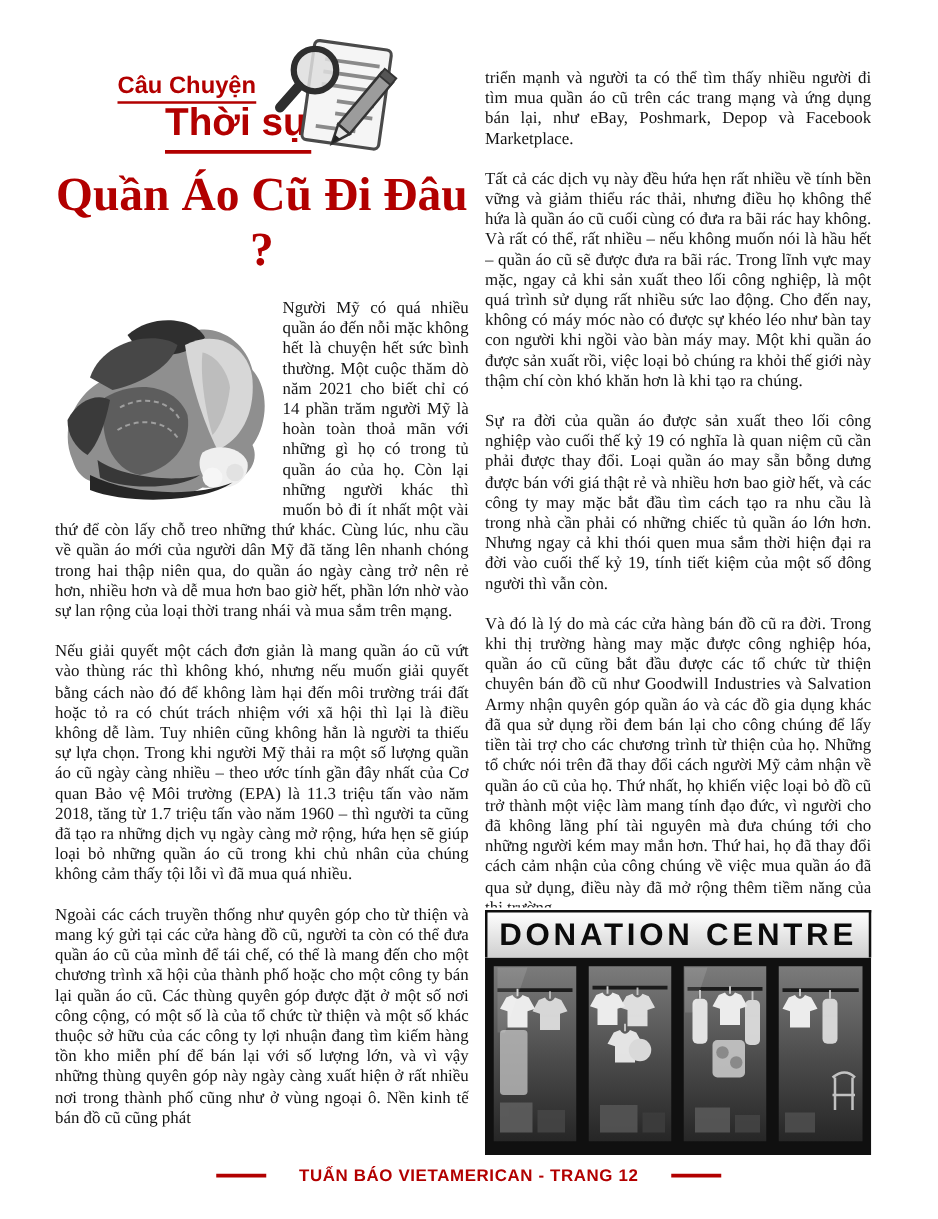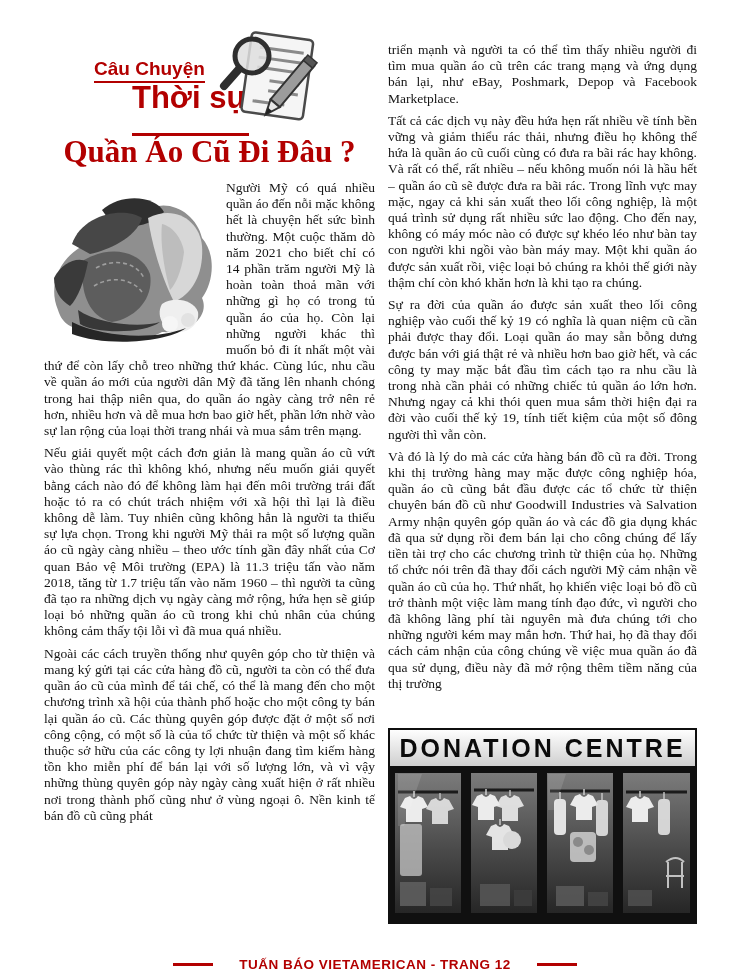--- a/index.html
+++ b/index.html
@@ -8,59 +8,59 @@
     --photo-black:#101010;
   }
   html,body{margin:0;padding:0;background:#fff;}
   .page{
     position:relative;width:750px;height:975px;background:#fff;overflow:hidden;
     font-family:"Liberation Serif",serif;color:var(--body-text);
   }
   
   .col-left{position:absolute;left:44px;top:30px;width:331px;height:902px;overflow:hidden;}
   .col-right{position:absolute;left:388px;top:38px;width:309px;height:688px;overflow:hidden;}
-  p.body-par{margin:4px 0 6px;font-size:13.5px;line-height:16.2px;text-align:justify;}
+  p.body-par{margin:16px 0 6px;font-size:13.5px;line-height:16.2px;text-align:justify;}
   
   .masthead{position:relative;height:102px;}
   .kicker1{
     position:absolute;left:50px;top:28px;
     font-family:"Liberation Sans",sans-serif;font-weight:bold;font-size:19px;
     color:var(--accent-red);border-bottom:2px solid var(--accent-red);padding-bottom:1px;
   }
   .kicker2{
     position:absolute;left:88px;top:50px;
     font-family:"Liberation Sans",sans-serif;font-weight:bold;font-size:31px;
-    color:var(--accent-red);border-bottom:3px solid var(--accent-red);padding-bottom:17px;
+    color:var(--accent-red);border-bottom:3px solid var(--accent-red);padding-bottom:4px;
   }
   .masthead-icon{position:absolute;left:168px;top:0px;}
   
   .title{
     margin:2px 0 10px;text-align:center;
-    font-size:31px;font-weight:bold;letter-spacing:0px;
+    font-size:38px;font-weight:bold;letter-spacing:0px;
     color:var(--accent-red);font-family:"Liberation Serif",serif;
   }
   
   .photo-float{float:left;width:172px;height:166px;margin:2px 10px 3px 0;}
   .photo-float svg{display:block;}
   
   .donation{position:absolute;left:388px;top:728px;width:309px;margin:0;}
   .donation-sign{
     box-sizing:border-box;height:38px;border:2px solid #0f0f0f;border-bottom:none;
     background:linear-gradient(#fefefe,#cfcfcf);
     display:flex;align-items:center;justify-content:center;white-space:nowrap;overflow:hidden;
     font-family:"Liberation Sans",sans-serif;font-weight:bold;font-size:25px;
     letter-spacing:3px;color:#0b0b0b;
   }
   .donation svg{display:block;}
   
   .footer{
     position:absolute;left:0;top:933px;width:750px;
     display:flex;align-items:center;justify-content:center;gap:26px;
     font-family:"Liberation Sans",sans-serif;font-weight:bold;font-size:13.5px;
-    letter-spacing:0.5px;color:var(--accent-red);margin-top:24px;
+    letter-spacing:0.5px;color:var(--accent-red);
   }
   .footer .rule{width:40px;height:3px;background:var(--accent-red);}
 </style>
 </head>
 <body>
 
 <div class="page">
 
   <div class="col-left">
 

